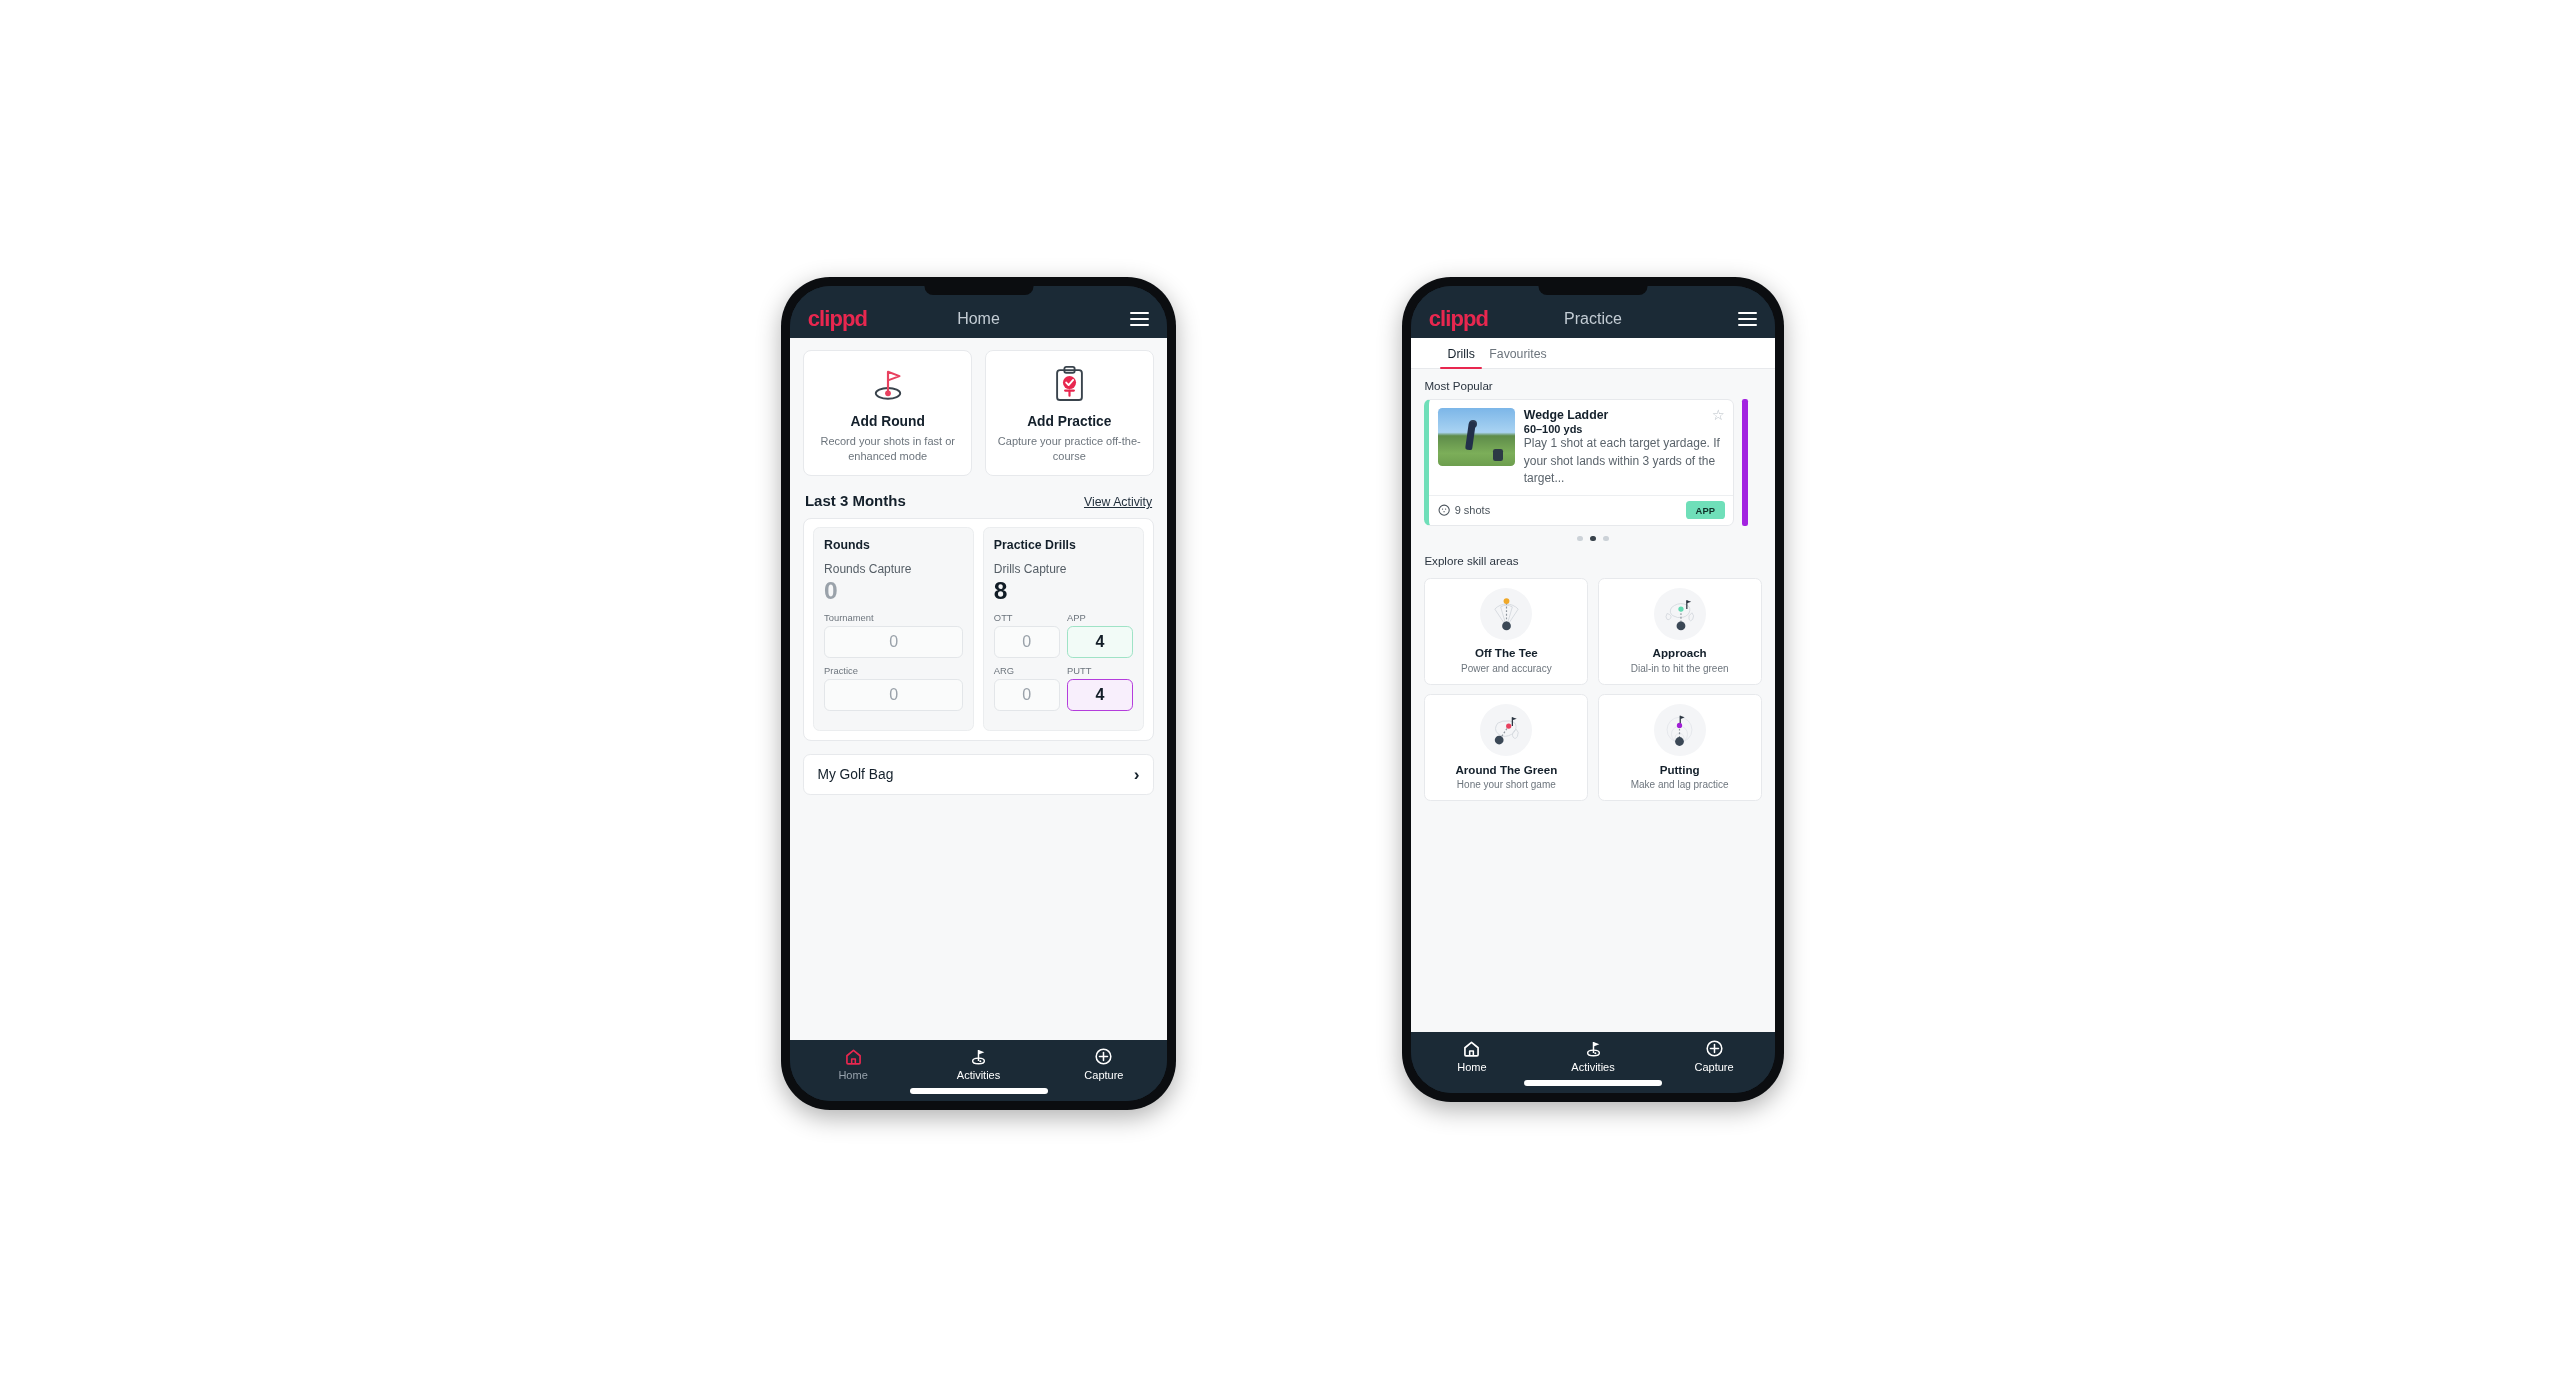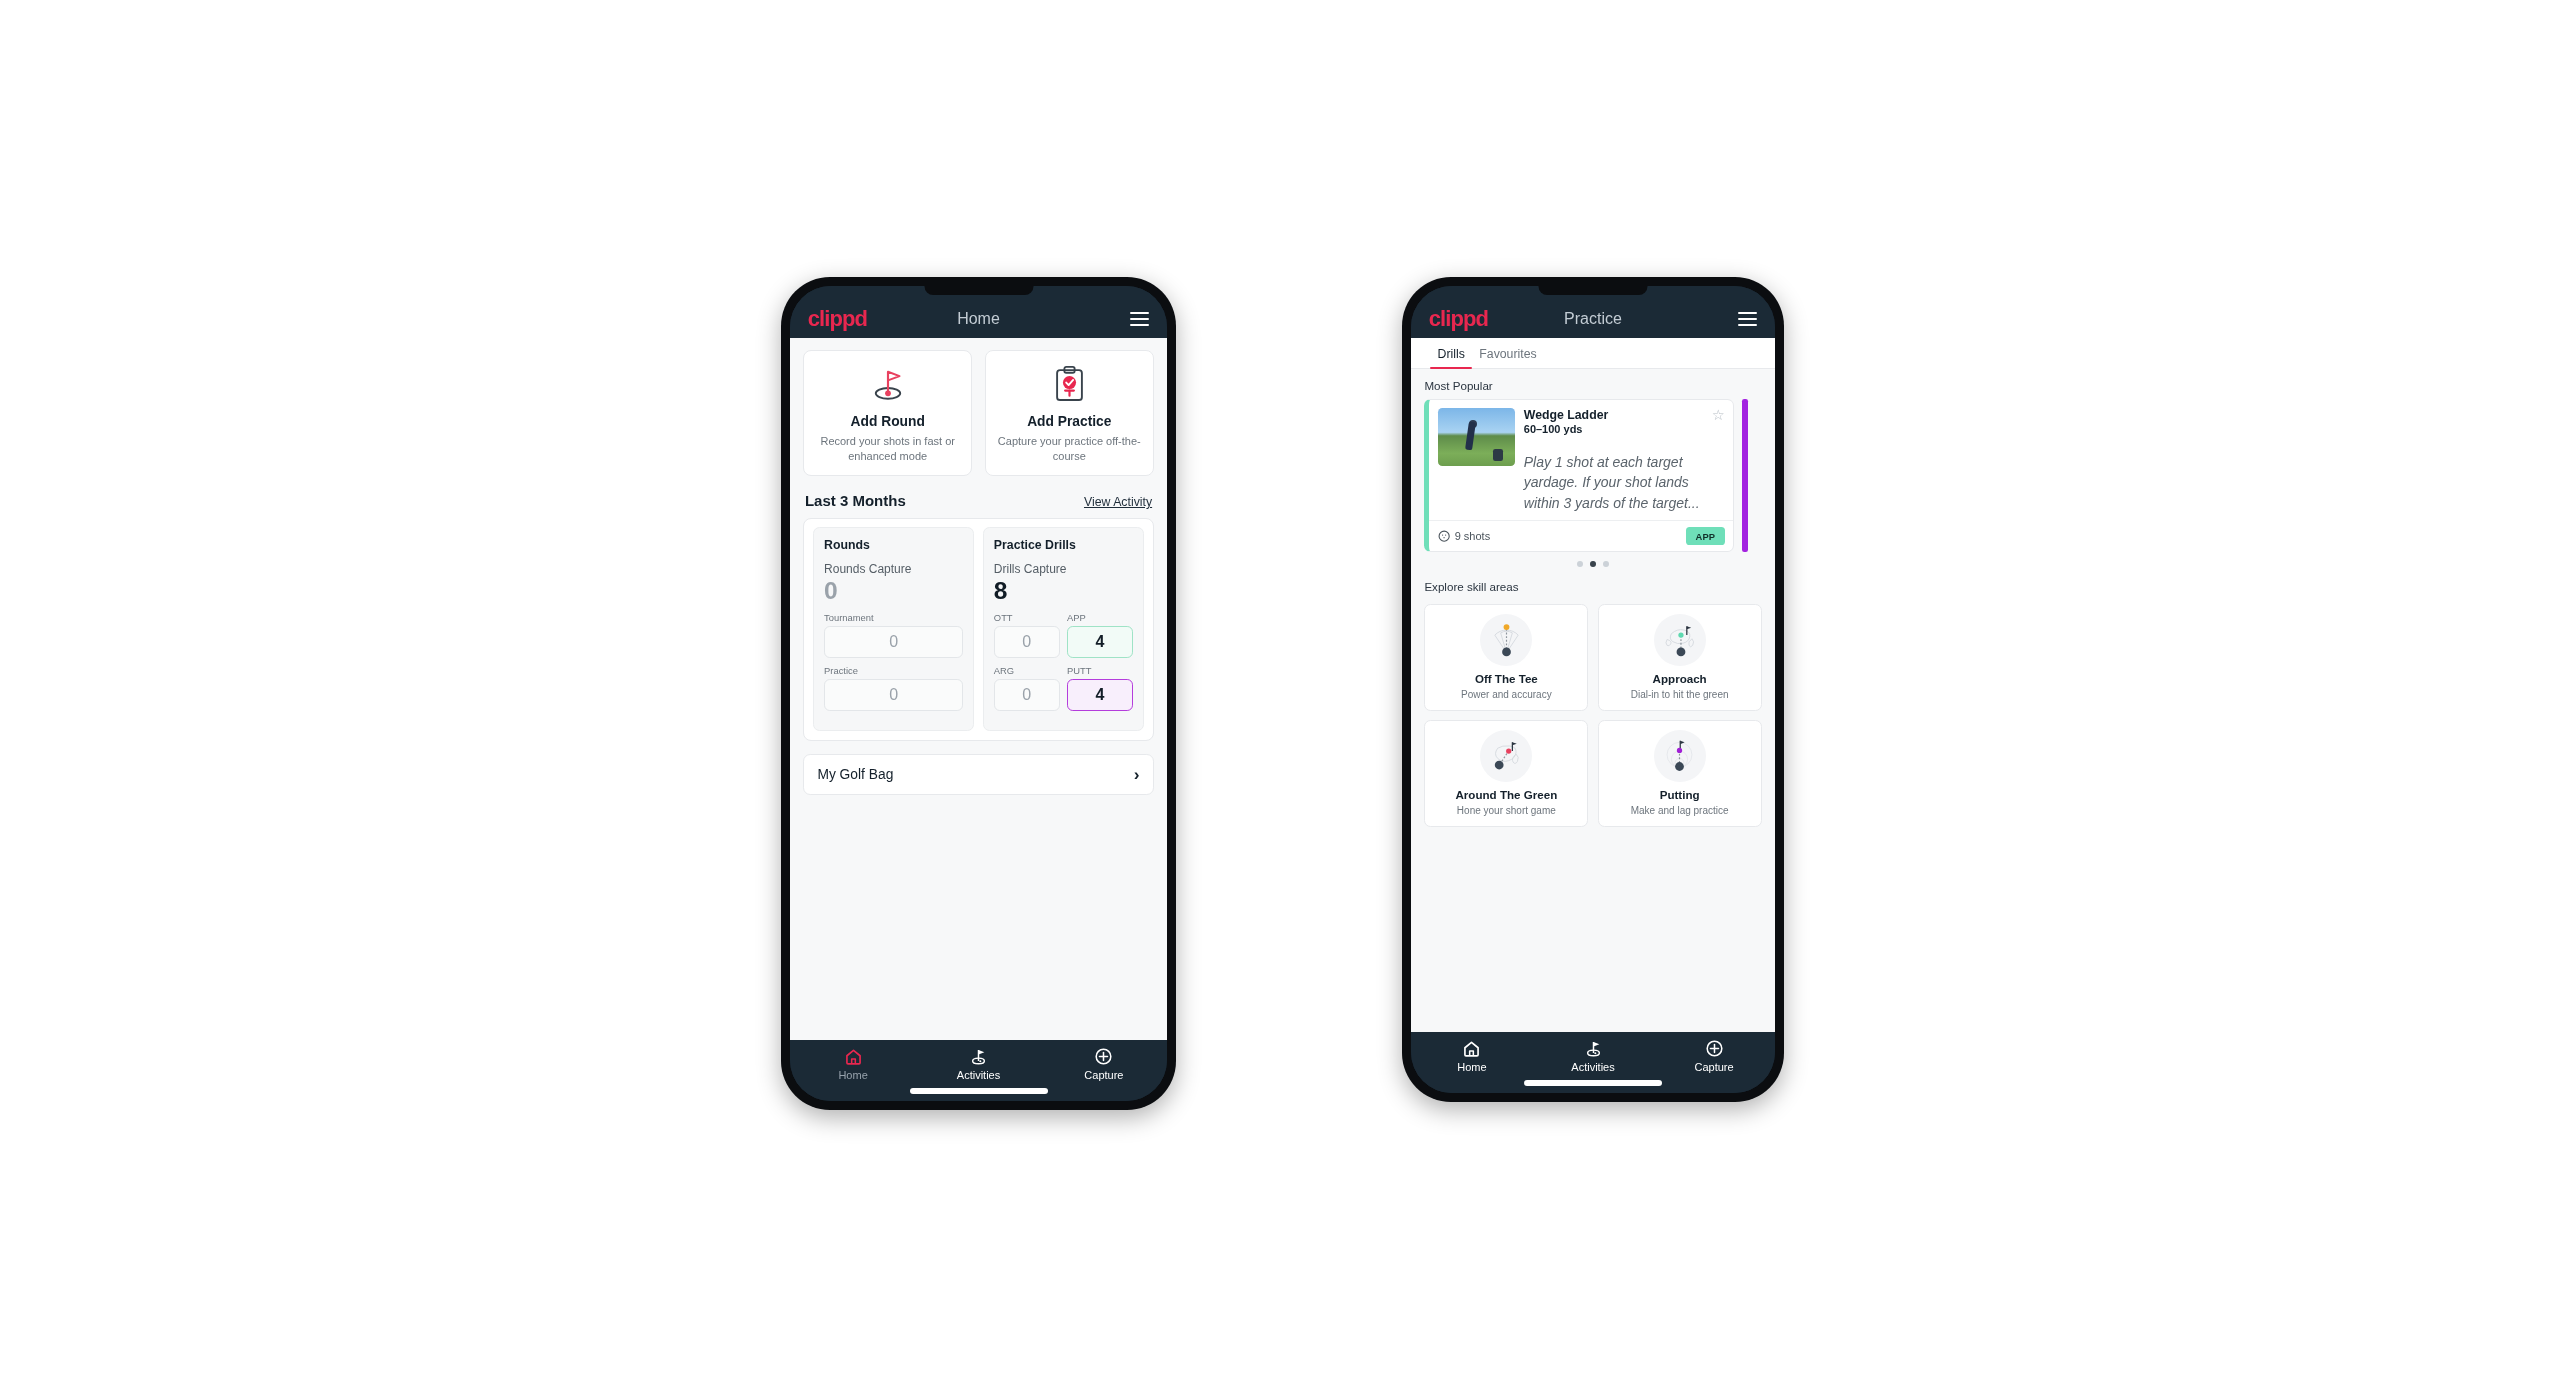--- a/index.html
+++ b/index.html
@@ -108,21 +108,21 @@
   
   .bottomnav {
     flex: 0 0 auto; height: 61px; background: #1b2a36;
     display: flex; align-items: flex-start; padding-top: 7.2px;
   }
   .navitem { flex: 1; display: flex; flex-direction: column; align-items: center; gap: 3.6px; }
   .navlabel { font-size: 11px; color: #ffffff; }
   .navlabel.dim { color: #97a2ac; }
 
   
-  .tabs { background: #ffffff; display: flex; padding: 0 19px; border-bottom: 0.7px solid #e7e9ec; }
+  .tabs { background: #ffffff; display: flex; padding: 0 29px; border-bottom: 0.7px solid #e7e9ec; }
   .tab { padding: 8.7px 7.2px 7.2px 7.2px; font-size: 12.3px; color: #6d757d; position: relative; }
   .tab.active { color: #14202b; font-weight: 400; }
   .tab.active::after {
     content: ""; position: absolute; left: 0; right: 0; bottom: -0.7px;
     height: 2.2px; background: #e8274f; border-radius: 1.4px;
   }
   .sub-head { font-size: 11.6px; color: #2b3540; padding: 10px 13px 6.5px 13px; }
 
   .carousel { padding: 0 0 0 13px; display: flex; gap: 7.2px; overflow: hidden; }
   .drill-card {
@@ -145,21 +145,21 @@
     background: #2b3a52; border-radius: 50%;
   }
   .drill-thumb .bag {
     position: absolute; right: 16%; bottom: 10%; width: 9.4px; height: 11.6px;
     background: #2d3a45; border-radius: 2.2px;
   }
   .drill-info { flex: 1; min-width: 0; }
   .drill-name-row { display: flex; align-items: flex-start; }
   .drill-name { font-size: 12.3px; font-weight: 700; color: #14202b; }
   .drill-yds { font-size: 11px; font-weight: 700; color: #14202b; margin-top: 0.7px; }
-  .drill-desc { font-size: 14px; line-height: 1.45; color: #5b646c; margin-top: 17px; font-style: italic; }
+  .drill-desc { font-size: 12px; line-height: 1.45; color: #5b646c; margin-top: 0; }
   .star { margin-left: auto; color: #b8bfc6; font-size: 14.5px; line-height: 1; }
   .drill-foot {
     border-top: 0.7px solid #edeff1; padding: 5.8px 8.7px;
     display: flex; align-items: center; justify-content: space-between;
   }
   .shots { display: flex; align-items: center; gap: 4.3px; font-size: 11px; color: #4a535b; }
   .badge {
     background: #6fdfb9; color: #11312a; font-size: 9.4px; font-weight: 700;
     padding: 3.6px 9.4px; border-radius: 3.6px; letter-spacing: 0.2px;
   }

